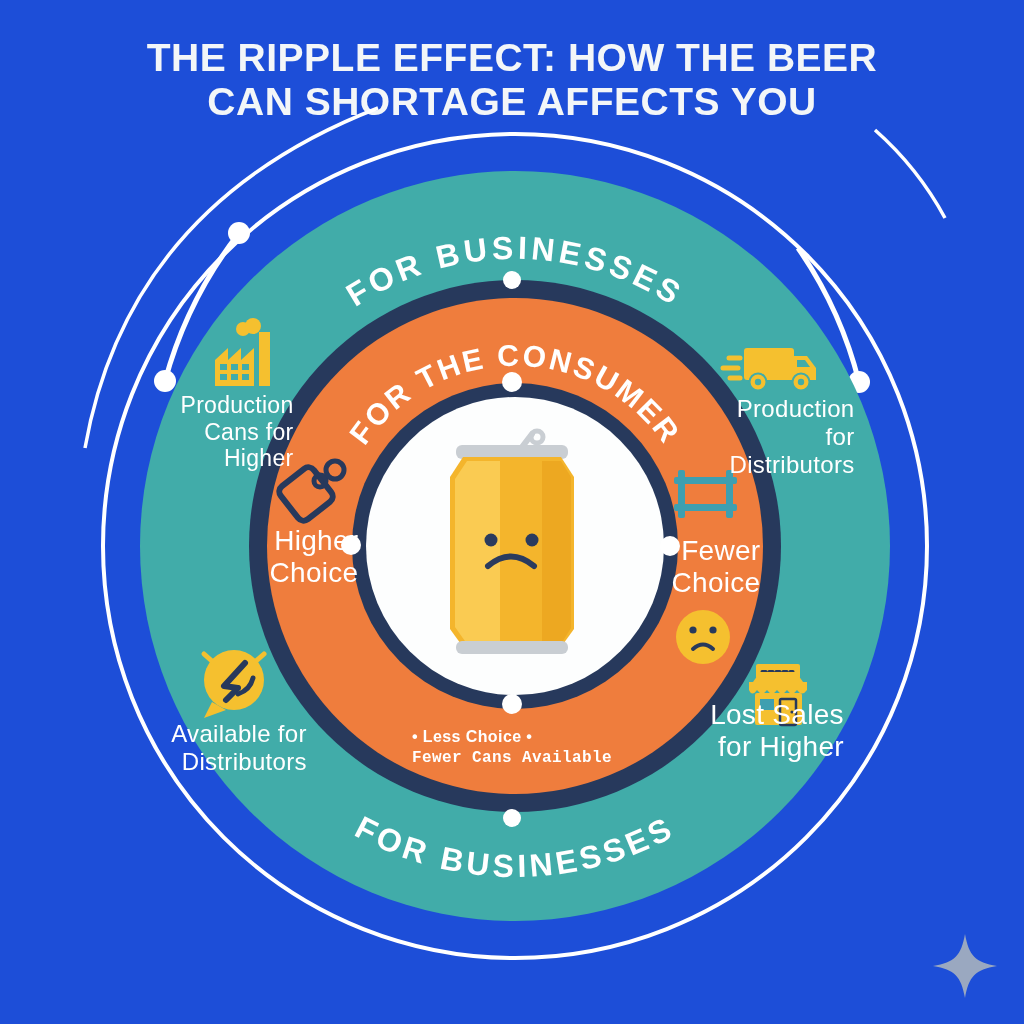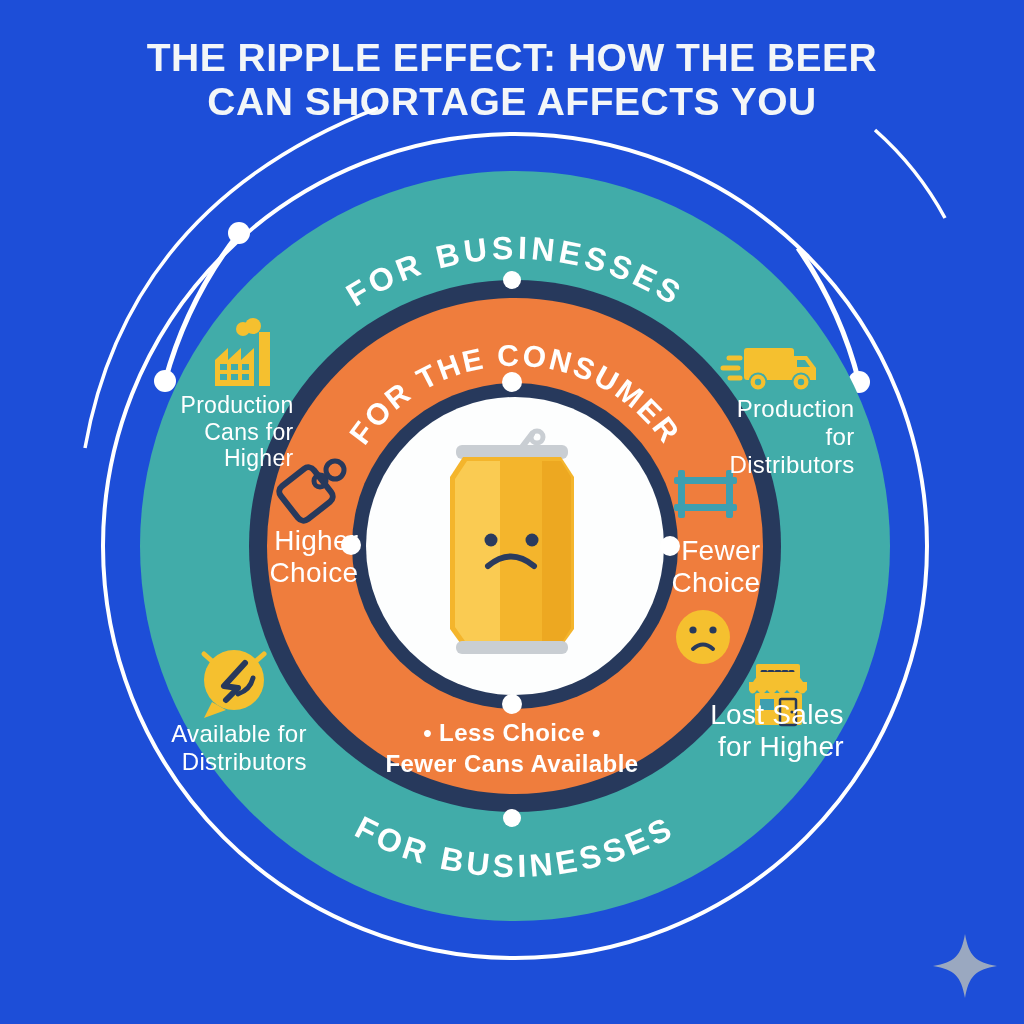--- a/index.html
+++ b/index.html
@@ -7,22 +7,22 @@
   .stage{position:relative;width:1024px;height:1024px;background:#1d4ed8;overflow:hidden;}
   .title{position:absolute;top:36px;left:0;width:1024px;text-align:center;color:#f3f6f8;
          font-weight:bold;font-size:39px;line-height:44px;letter-spacing:0.5px;}
   svg.layer{position:absolute;top:0;left:0;}
   .label{position:absolute;transform:translate(-50%,-50%);text-align:right;color:#ffffff;
          font-weight:normal;line-height:1.16;letter-spacing:0.3px;white-space:nowrap;}
   .label span{display:block;}
   .lbl-22{font-size:23px;}
   .lbl-24{font-size:24px;}
   .lbl-26{font-size:28px;}
-  .note{position:absolute;transform:translate(-50%,-50%);text-align:center;color:#ffffff;
-        font-weight:bold;font-size:24px;line-height:1.3;letter-spacing:0.4px;white-space:nowrap;}
+  .note{position:absolute;transform:translate(-50%,-50%);text-align:left;color:#ffffff;
+        font-weight:bold;font-size:16px;line-height:1.3;letter-spacing:0.4px;white-space:nowrap;}
   .curved{font-weight:bold;fill:#ffffff;}
 </style>
 </head>
 <body>
 
 <div class="stage">
 
   <div class="title">
     <span style="display:block;">THE RIPPLE EFFECT: HOW THE BEER</span>
     <span style="display:block;">CAN SHORTAGE AFFECTS YOU</span>
@@ -184,16 +184,16 @@
     <span>Distributors</span>
   </div>
 
   <div class="label lbl-26" style="left:777px;top:731px;">
     <span>Lost Sales</span>
     <span>for Higher</span>
   </div>
 
   <div class="note" style="left:512px;top:748px;">
     <span style="display:block;">• Less Choice •</span>
-    <span style="display:block;">Fewer Cans Available</span>
+    <span style="display:block;font-family:Liberation Mono, monospace;">Fewer Cans Available</span>
   </div>
 
 </div>
 
 </body></html>

